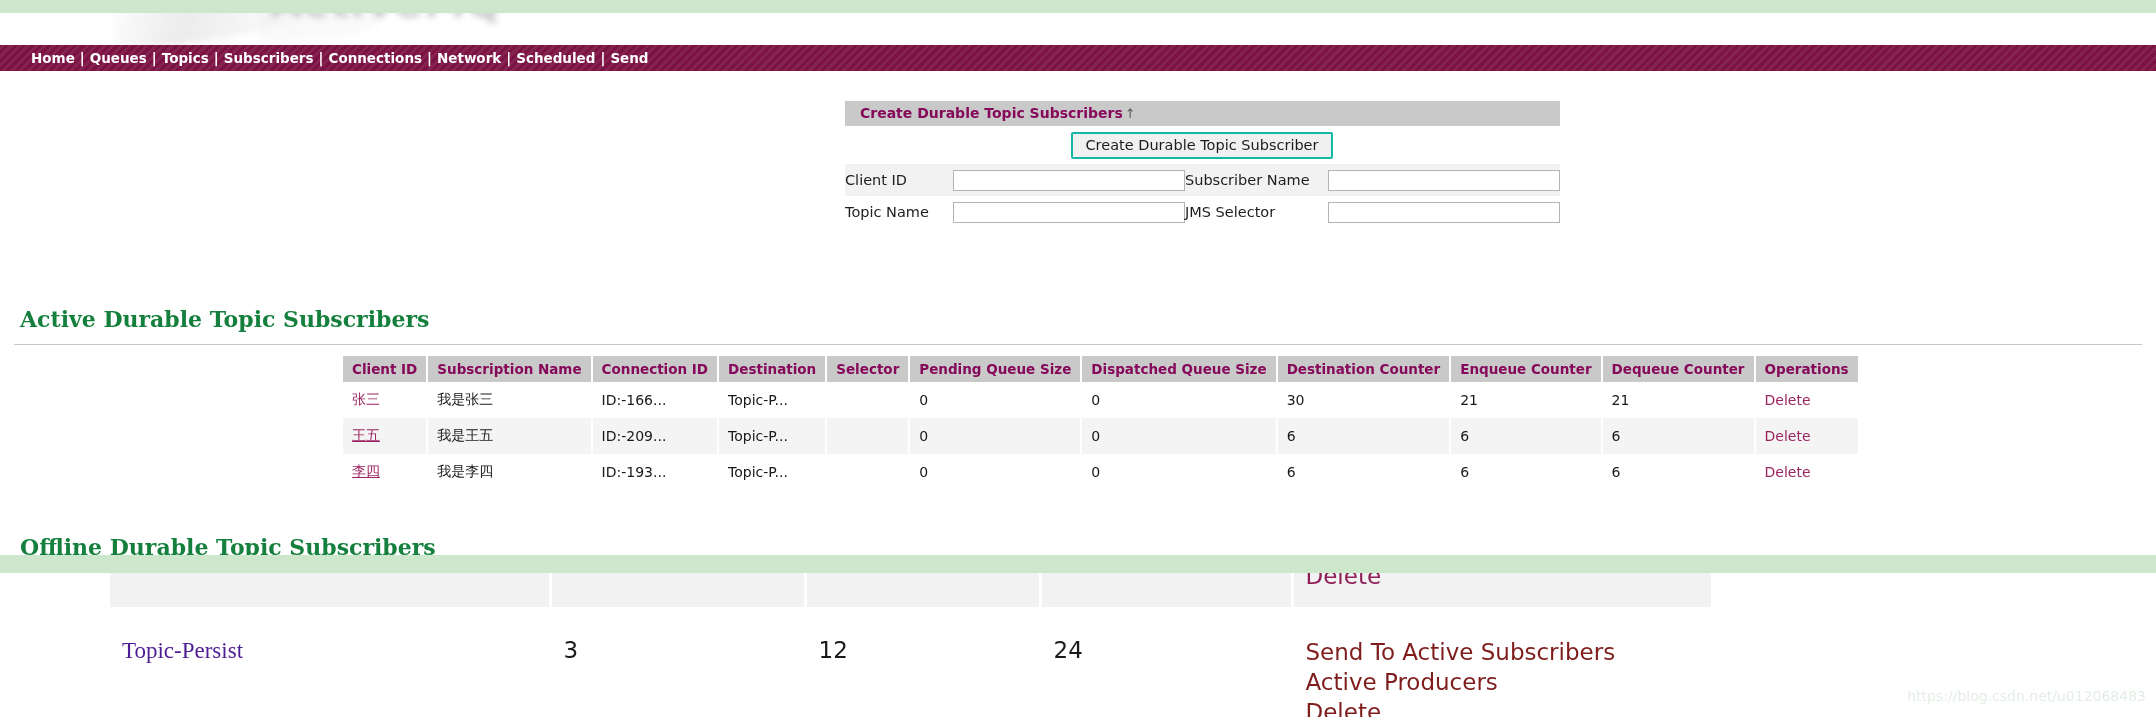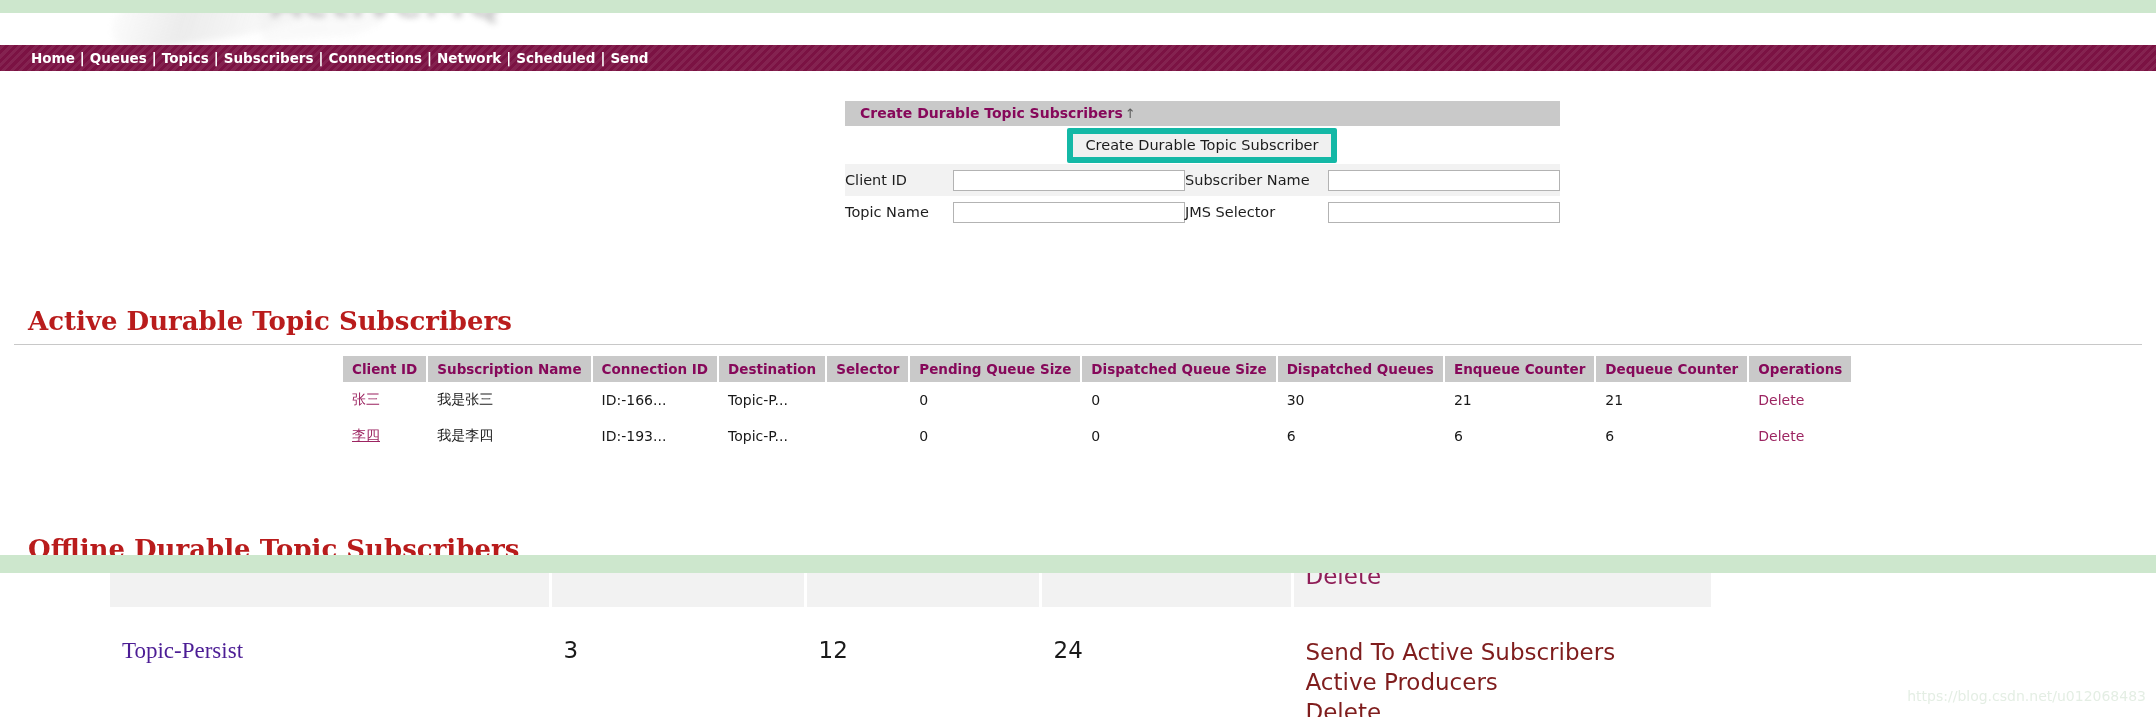--- a/index.html
+++ b/index.html
@@ -137,21 +137,21 @@
     display: flex;
     align-items: center;
     justify-content: center;
     padding-right: 1px;
   }
   #create-subscriber-button {
     font-family: "DejaVu Sans", sans-serif;
     font-size: 14.5px;
     color: #1b1b1b;
     background: #f0f0f0;
-    border: 6px solid #14b8a6;
+    border: 2px solid #14b8a6;
     border-radius: 2px;
     padding: 3px 12px 4px;
     cursor: pointer;
   }
   #create-form-table {
     width: 715px;
     border-collapse: collapse;
     table-layout: fixed;
   }
   #create-form-table td { padding: 0; vertical-align: middle; }
@@ -180,25 +180,25 @@
     font-size: 13px;
     padding: 0 3px;
   }
   .c-lbl { width: 108px; }
   .c-in  { width: 232px; }
   .c-lbl2{ width: 143px; }
 
   
   .section-heading {
     position: absolute;
-    left: 28px;
+    left: 20px;
     font-family: "DejaVu Serif", serif;
     font-weight: bold;
-    font-size: 26px;
-    color: #b91c1c;
+    font-size: 22px;
+    color: #15803d;
     white-space: nowrap;
     z-index: 8;
   }
   #heading-active  { top: 306px; }
   #heading-offline { top: 534px; }
   .heading-rule {
     position: absolute;
     left: 14px;
     width: 2128px;
     height: 1px;
@@ -386,38 +386,51 @@
   <table id="active-table">
     <thead>
       <tr>
         <th>Client ID</th>
         <th>Subscription Name</th>
         <th>Connection ID</th>
         <th>Destination</th>
         <th>Selector</th>
         <th>Pending Queue Size</th>
         <th>Dispatched Queue Size</th>
-        <th>Dispatched Queues</th>
+        <th>Destination Counter</th>
         <th>Enqueue Counter</th>
         <th>Dequeue Counter</th>
         <th>Operations</th>
       </tr>
     </thead>
     <tbody>
       <tr class="odd">
         <td><a class="cell-link">张三</a></td>
         <td>我是张三</td>
         <td>ID:-166...</td>
         <td>Topic-P...</td>
         <td></td>
         <td>0</td>
         <td>0</td>
         <td>30</td>
         <td>21</td>
         <td>21</td>
+        <td><a class="cell-link">Delete</a></td>
+      </tr>
+      <tr class="even">
+        <td><a class="cell-link underlined">王五</a></td>
+        <td>我是王五</td>
+        <td>ID:-209...</td>
+        <td>Topic-P...</td>
+        <td></td>
+        <td>0</td>
+        <td>0</td>
+        <td>6</td>
+        <td>6</td>
+        <td>6</td>
         <td><a class="cell-link">Delete</a></td>
       </tr>
       <tr class="odd">
         <td><a class="cell-link underlined">李四</a></td>
         <td>我是李四</td>
         <td>ID:-193...</td>
         <td>Topic-P...</td>
         <td></td>
         <td>0</td>
         <td>0</td>

